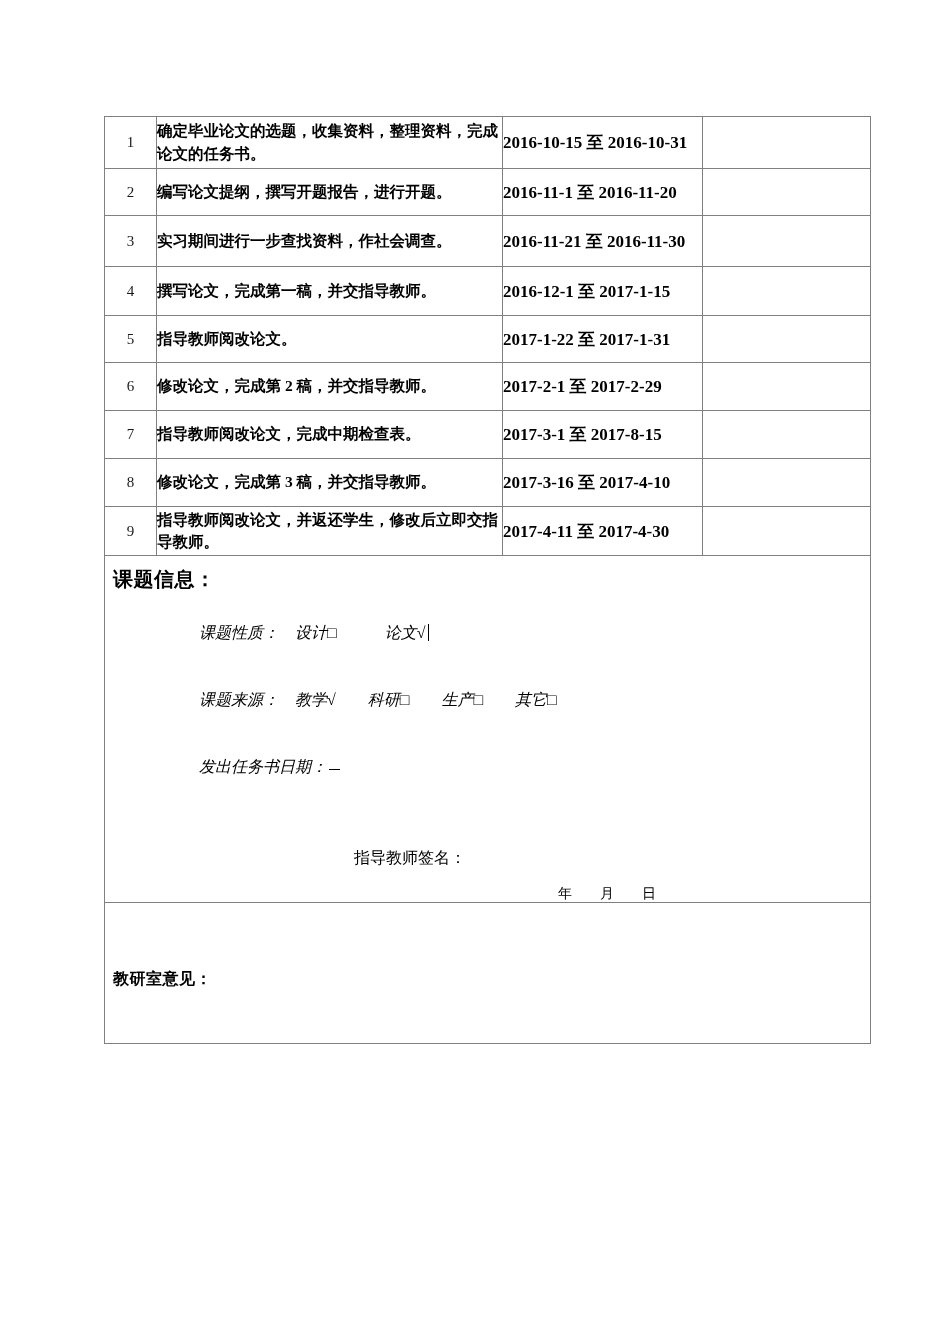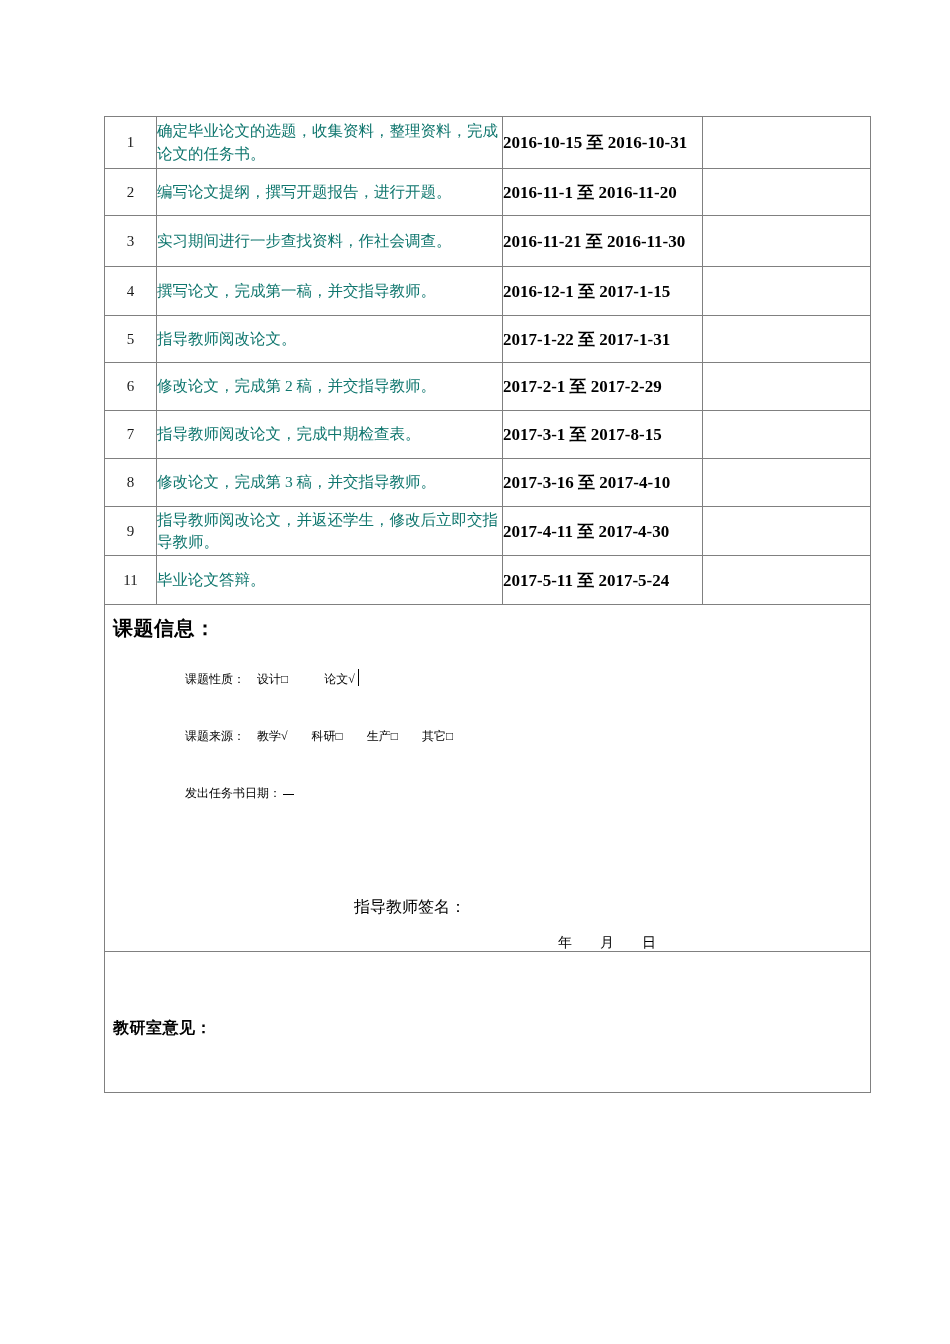--- a/index.html
+++ b/index.html
@@ -49,21 +49,22 @@
     text-align: center;
     font-family: "Liberation Serif", "DejaVu Serif", serif;
     font-size: 15px;
     color: #1a1a1a;
   }
   .cell-task {
     font-family: "Liberation Serif", "DejaVu Serif", serif;
     font-size: 15.5px;
     line-height: 1.45;
     padding: 6px 0 6px 10px;
-    color: #0f766e;
+    color: #000000;
+    font-weight: bold;
   }
   .cell-date {
     font-family: "Liberation Serif", "DejaVu Serif", serif;
     font-size: 17px;
     font-weight: bold;
     padding: 0 0 0 10px;
     color: #000;
     white-space: nowrap;
   }
   .cell-blank { }
@@ -95,24 +96,25 @@
     font-family: "Liberation Serif", "DejaVu Serif", serif;
     color: #000;
   }
   .info-title {
     font-size: 20px;
     font-weight: bold;
     padding: 10px 0 0 8px;
     letter-spacing: 0.5px;
   }
   .info-line {
-    font-size: 12px;
+    font-size: 16px;
     padding-left: 38px;
     margin-top: 10px;
     white-space: pre;
+    font-style: italic;
   }
   .info-line.first { margin-top: 12px; }
   .caret {
     display: inline-block;
     width: 1px;
     height: 17px;
     background: #000;
     vertical-align: -3px;
     margin-left: 3px;
   }
@@ -227,26 +229,20 @@
       </tr>
 
       <tr class="r9">
         <td class="cell-no">9</td>
         <td class="cell-task">指导教师阅改论文，并返还学生，修改后立即交指导教师。</td>
         <td class="cell-date">2017-4-11 至 2017-4-30</td>
         <td class="cell-blank"></td>
       </tr>
 
 
-      <tr class="r11">
-        <td class="cell-no">11</td>
-        <td class="cell-task">毕业论文答辩。</td>
-        <td class="cell-date">2017-5-11 至 2017-5-24</td>
-        <td class="cell-blank"></td>
-      </tr>
 
 
       <tr>
         <td class="info-cell" colspan="4">
           <div class="info-inner">
             <div class="info-title">课题信息：</div>
 
             <div class="info-line first">
               <span>课题性质：　设计□　　　论文√</span><span class="caret"></span>
             </div>

